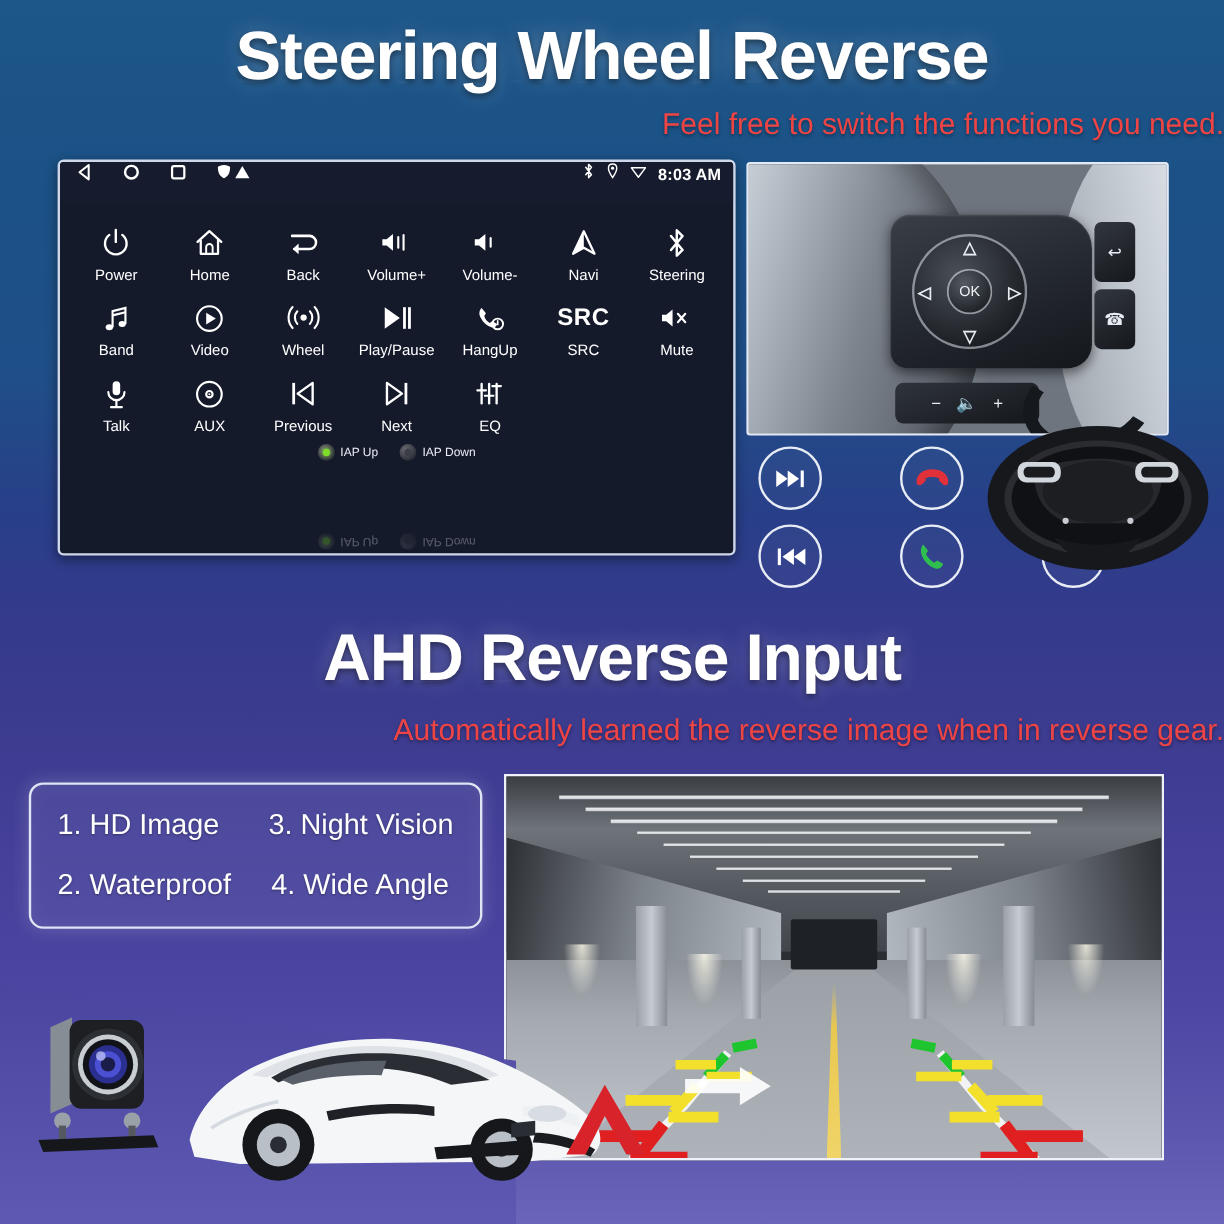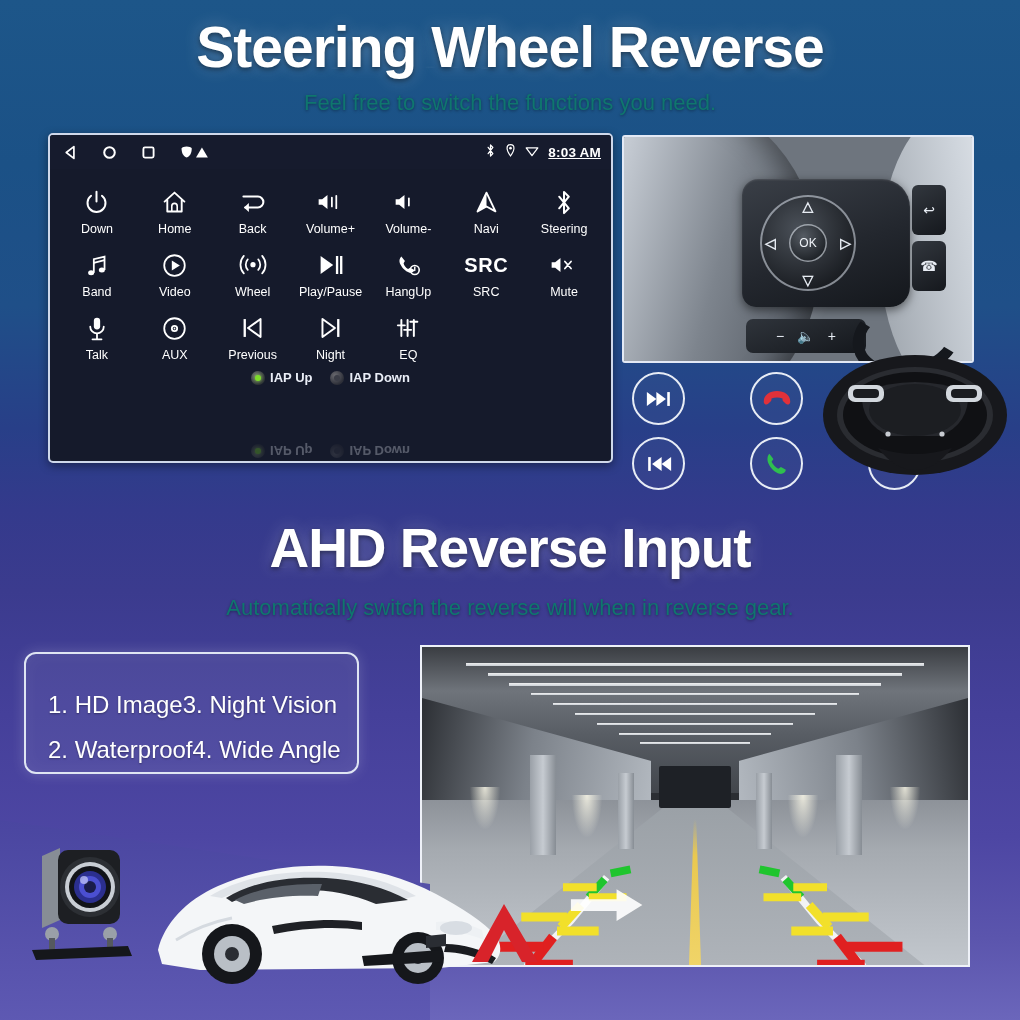--- a/index.html
+++ b/index.html
@@ -33,38 +33,38 @@
   .hero-reflection {
     text-align:center; font-size:57px; font-weight:bold; letter-spacing:-1px;
     color:rgba(255,255,255,.17);
     transform:scaleY(-0.45); transform-origin:top center;
     filter:blur(1.4px); margin-top:-4px; white-space:nowrap;
     -webkit-mask-image:linear-gradient(to bottom, rgba(0,0,0,.7), transparent 75%);
             mask-image:linear-gradient(to bottom, rgba(0,0,0,.7), transparent 75%);
     height:26px; overflow:hidden; pointer-events:none;
   }
   .hero-sub {
-    text-align:center; color:#0f766e; font-size:22px;
+    text-align:right; color:#ef4444; font-size:25px;
     text-shadow:0 1px 3px rgba(0,0,0,.4); white-space:nowrap;
   }
 
   .sec1-head { position:absolute; left:0; top:18px; width:1020px; }
   .sec1-sub  { position:absolute; left:0; top:90px; width:1020px; }
   .sec2-head { position:absolute; left:0; top:520px; width:1020px; }
   .sec2-sub  { position:absolute; left:0; top:595px; width:1020px; }
 
   
   .headunit {
     position:absolute; left:48px; top:133px; width:565px; height:330px;
     background:#151a2b; border:2px solid #cfd8ea; border-radius:5px;
     overflow:hidden; box-shadow:0 3px 10px rgba(0,0,0,.4);
   }
   .hu-status {
-    height:34px; display:flex; align-items:center; padding:0 10px 0 12px;
-    color:#fff; background:#161b2d;text-decoration:underline;
+    height:34px; display:flex; align-items:flex-start; padding:0 10px 0 12px;
+    color:#fff; background:#161b2d;
   }
   .hu-navbtns { display:flex; align-items:center; gap:22px; }
   .nav-ico { width:17px; height:17px; display:block; }
   .hu-spacer { flex:1; }
   .hu-sysicons { display:flex; align-items:center; gap:9px; }
   .hu-clock { font-size:13.5px; font-weight:bold; color:#fff; letter-spacing:.2px; }
 
   .hu-notice {
     color:#e9edf6; font-size:12.3px; line-height:1.35; text-align:center;
     padding:6px 12px 2px 12px;
@@ -90,21 +90,21 @@
   .radio { display:flex; align-items:center; gap:5px; }
   .radio .dot {
     width:14px; height:14px; border-radius:50%;
     background:radial-gradient(circle at 35% 32%, #6a6a70, #2d2f38 70%);
     display:flex; align-items:center; justify-content:center;
   }
   .radio .dot i {
     width:6px; height:6px; border-radius:50%; background:#3b3d47; display:block;
   }
   .radio.on .dot i { background:#7ddc2a; box-shadow:0 0 4px #9cf04a; }
-  .radio .rl { font-size:13px; font-weight:bold; color:#eaeef7; }
+  .radio .rl { font-size:10px; font-weight:normal; color:#eaeef7; }
 
   .hu-reflection {
     position:absolute; left:48px; top:466px; width:565px; height:30px;
     overflow:hidden; opacity:.30; pointer-events:none;
     transform:scaleY(-1); transform-origin:top;
   }
   .hu-reflection .inner {
     display:flex; justify-content:center; align-items:center; gap:18px;
     height:30px; filter:blur(.6px);
   }
@@ -189,25 +189,25 @@
     border:2px solid #e7ecf5; display:flex; align-items:center; justify-content:center;
     background:rgba(255,255,255,.03);
   }
   .ctrl svg { display:block; }
 
   
   .sw-graphic { position:absolute; left:820px; top:352px; width:190px; height:126px; }
 
   
   .feature-box {
-    position:absolute; left:24px; top:652px; width:335px; height:122px;
+    position:absolute; left:24px; top:652px; width:378px; height:122px;
     border:2px solid #dfe5f3; border-radius:12px;
     background:rgba(255,255,255,.06);
     box-shadow:0 0 14px rgba(255,255,255,.18), inset 0 0 18px rgba(255,255,255,.05);
-    display:flex; flex-direction:column; justify-content:flex-end; padding:0 22px;
+    display:flex; flex-direction:column; justify-content:space-between; padding:12px 22px;
   }
   .feature-row { display:flex; }
   .feature-item {
     color:#ffffff; font-size:24px; line-height:1.85; white-space:nowrap;
     text-shadow:0 1px 2px rgba(0,0,0,.35);
   }
   .feature-item.c1 { width:178px; }
 
   
   .rev-cam {
@@ -341,21 +341,21 @@
     <div class="hu-grid">
 
       <div class="hu-row">
         <div class="hu-cell">
           <div class="glyph">
             <svg viewBox="0 0 30 30" width="27" height="27">
                 <path d="M9 7.5 A10 10 0 1 0 21 7.5" fill="none" stroke="#fff" stroke-width="2.2" stroke-linecap="round"></path>
                 <line x1="15" y1="3" x2="15" y2="14" stroke="#fff" stroke-width="2.2" stroke-linecap="round"></line>
               </svg>
           </div>
-          <div class="lbl">Down</div>
+          <div class="lbl">Power</div>
         </div>
         <div class="hu-cell">
           <div class="glyph">
             <svg viewBox="0 0 30 30" width="27" height="27">
                 <path d="M4 14 L15 4 L26 14 M7 12.5 V25 H23 V12.5" fill="none" stroke="#fff" stroke-width="2.1" stroke-linejoin="round" stroke-linecap="round"></path>
                 <path d="M12 25 V19 a3 3 0 0 1 6 0 V25" fill="none" stroke="#fff" stroke-width="1.8"></path>
               </svg>
           </div>
           <div class="lbl">Home</div>
         </div>
@@ -504,21 +504,21 @@
           </div>
           <div class="lbl">Previous</div>
         </div>
         <div class="hu-cell">
           <div class="glyph">
             <svg viewBox="0 0 28 26" width="25" height="24">
                 <rect x="21.4" y="3" width="2.6" height="20" fill="#fff"></rect>
                 <path d="M5 3 L19 13 L5 23 Z" fill="none" stroke="#fff" stroke-width="2.2" stroke-linejoin="round"></path>
               </svg>
           </div>
-          <div class="lbl">Night</div>
+          <div class="lbl">Next</div>
         </div>
         <div class="hu-cell">
           <div class="glyph">
             <svg viewBox="0 0 28 26" width="25" height="24">
                 <line x1="6" y1="4" x2="6" y2="22" stroke="#fff" stroke-width="2.2" stroke-linecap="round"></line>
                 <line x1="13" y1="4" x2="13" y2="22" stroke="#fff" stroke-width="2.2" stroke-linecap="round"></line>
                 <line x1="20" y1="4" x2="20" y2="22" stroke="#fff" stroke-width="2.2" stroke-linecap="round"></line>
                 <line x1="2" y1="10" x2="10" y2="10" stroke="#fff" stroke-width="2" stroke-linecap="round"></line>
                 <line x1="9" y1="15" x2="17" y2="15" stroke="#fff" stroke-width="2" stroke-linecap="round"></line>
                 <line x1="16" y1="6" x2="24" y2="6" stroke="#fff" stroke-width="2" stroke-linecap="round"></line>
@@ -653,21 +653,21 @@
       <circle cx="122" cy="82" r="2.6" fill="#c8ccd2"></circle>
       <path d="M58 96 Q95 108 132 96 Q115 118 95 118 Q75 118 58 96 Z" fill="#17181c"></path>
     </svg>
   </div>
 
   <div class="sec2-head">
     <div class="hero-title small">AHD Reverse Input</div>
     <div class="hero-reflection">AHD Reverse Input</div>
   </div>
   <div class="sec2-sub">
-    <div class="hero-sub">Automatically switch the reverse will when in reverse gear.</div>
+    <div class="hero-sub">Automatically learned the reverse image when in reverse gear.</div>
   </div>
 
   <div class="feature-box">
     <div class="feature-row">
       <div class="feature-item c1">1. HD Image</div>
       <div class="feature-item">3. Night Vision</div>
     </div>
     <div class="feature-row">
       <div class="feature-item c1">2. Waterproof</div>
       <div class="feature-item">4. Wide Angle</div>

